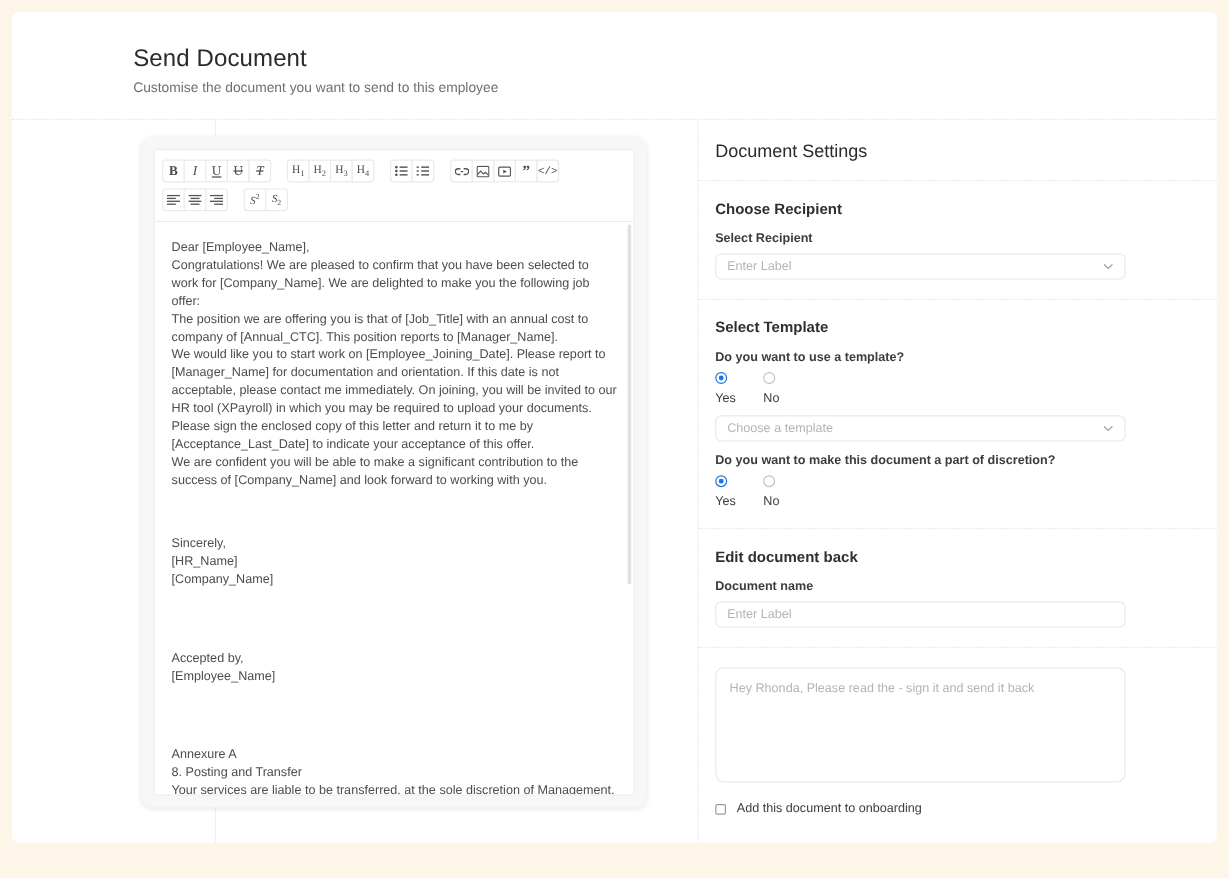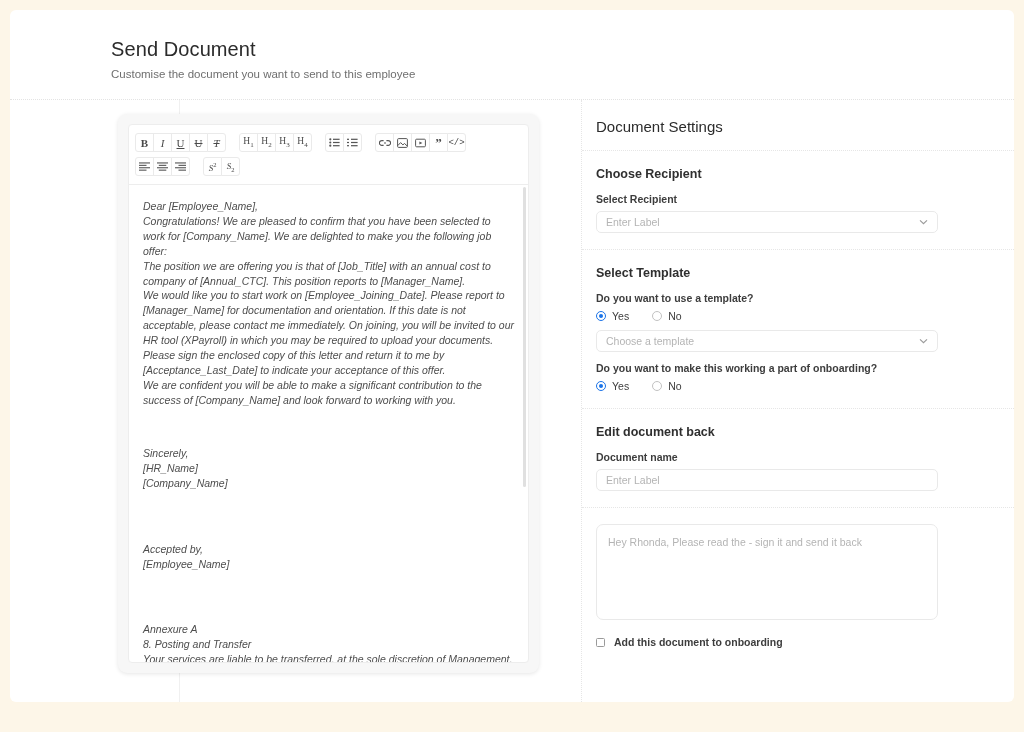--- a/index.html
+++ b/index.html
@@ -103,21 +103,20 @@
   .tb-btn .sup { font-family:"Liberation Serif", serif; font-style:italic; font-size:9px; }
   .tb-btn .sup sup, .tb-btn .sup sub { font-size:6.5px; font-style:normal; }
   .tb-btn .q  { font-family:"Liberation Serif", serif; font-size:13px; font-weight:700; line-height:0.6; }
   .tb-btn .code { font-family:"Liberation Mono", monospace; font-size:9px; }
   
   .editor-content {
     flex:1;
     padding:14px 14px 0 14px;
     overflow:hidden;
     position:relative;
-    font-style:italic;
   }
   .doc-text {
     font-size:10.5px;
     line-height:1.42;
     color:#4d4d4d;
     white-space:pre-wrap;
     margin:0;
   }
   .doc-gap-1 { height:38px; }
   .doc-gap-2 { height:52px; }
@@ -176,21 +175,21 @@
     border:1px solid #e9e9e9;
     border-radius:5px;
     background:#fff;
     display:flex; align-items:center;
     padding:0 9px;
     font-size:10.5px;
     color:#b4b4b4;
     cursor:text;
   }
   .radio-row { display:flex; align-items:center; gap:7px; margin:4px 0 8px 0; }
-  .radio-opt { display:flex; align-items:center; gap:6px; cursor:pointer; margin-right:16px; }
+  .radio-opt { display:flex; align-items:flex-start; gap:6px; cursor:pointer; margin-right:16px;flex-direction:column; }
   .radio {
     width:10px; height:10px; border-radius:50%;
     border:1.4px solid #c2c2c2;
     background:#fff;
     display:flex; align-items:center; justify-content:center;
     flex:none;
   }
   .radio.checked { border-color:#1a73e8; }
   .radio.checked::after {
     content:""; width:4.5px; height:4.5px; border-radius:50%;
@@ -208,21 +207,21 @@
     cursor:text;
   }
   .checkbox-row { display:flex; align-items:center; gap:9px; margin-top:16px; cursor:pointer; }
   .checkbox {
     width:9px; height:9px;
     border:1.3px solid #9a9a9a;
     border-radius:1.5px;
     background:#fff;
     flex:none;
   }
-  .checkbox-label { font-size:10.5px; color:#3d3d3d;font-weight:bold; }
+  .checkbox-label { font-size:10.5px; color:#3d3d3d; }
 </style>
 </head>
 <body>
 
 <div class="app-frame">
 
   <div class="page-header">
     <h1 class="page-title">Send Document</h1>
     <p class="page-subtitle">Customise the document you want to send to this employee</p>
   </div>
@@ -423,21 +422,21 @@
 
         <div class="select-box">
           <span>Choose a template</span>
           <span class="chev">
             <svg width="9" height="6" viewBox="0 0 9 6" fill="none" stroke="#9a9a9a" stroke-width="1.1">
                 <path d="M1 1.3L4.5 4.7 8 1.3"></path>
               </svg>
           </span>
         </div>
 
-        <div class="question-label">Do you want to make this working a part of onboarding?</div>
+        <div class="question-label">Do you want to make this document a part of discretion?</div>
         <div class="radio-row" style="margin-bottom:0;">
           <div class="radio-opt">
             <span class="radio checked"></span>
             <span class="radio-label">Yes</span>
           </div>
           <div class="radio-opt">
             <span class="radio"></span>
             <span class="radio-label">No</span>
           </div>
         </div>

